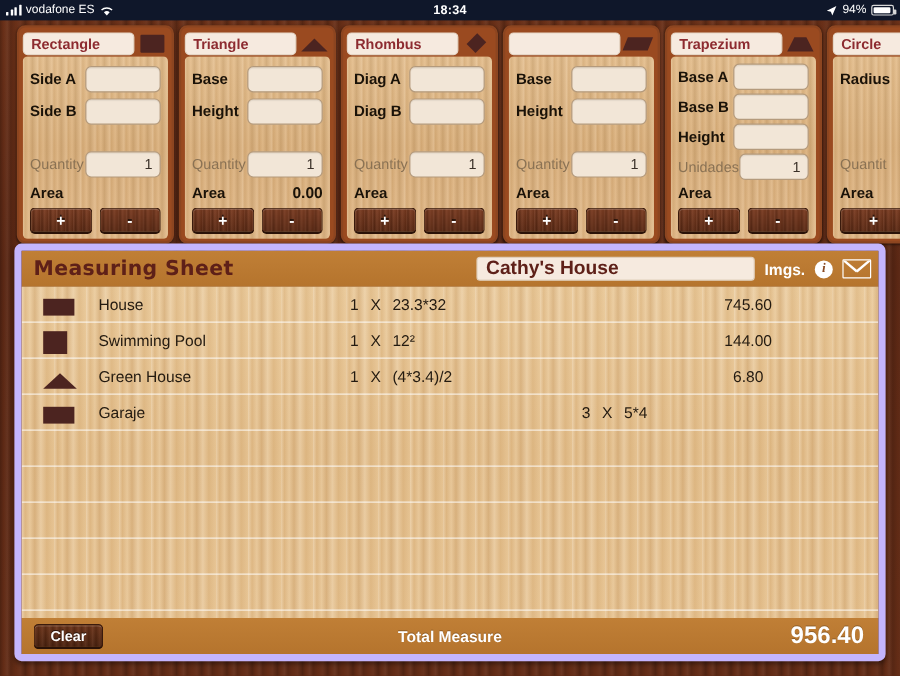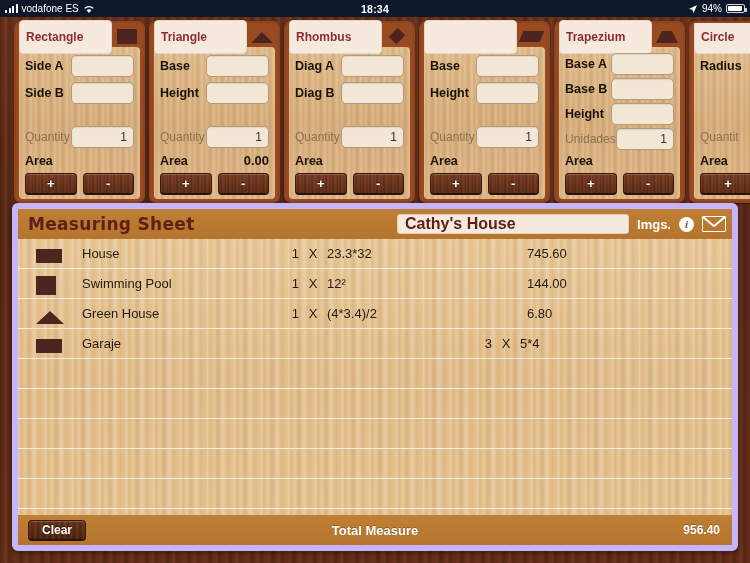--- a/index.html
+++ b/index.html
@@ -71,21 +71,21 @@
     padding: 3px;
     position: relative;
     box-shadow: 0 1px 2px rgba(0,0,0,.45);
   }
   .panel.partial { flex: 0 0 78px; width: 78px; overflow: hidden; }
   .panel-head {
     height: 21px; display: flex; align-items: center; gap: 4px;
     padding: 0 2px 0 0;
   }
   .title-field {
-    flex: 1; height: 34px;
+    flex: 1; height: 19px;
     background: #f6eadf; border-radius: 4px;
     border: 1px solid #e5d6c6;
     display: flex; align-items: center;
     padding-left: 6px;
     font-size: 12px; font-weight: bold; color: #8d2b30;
     overflow: hidden; white-space: nowrap;
   }
   .shape-ico { width: 22px; height: 17px; flex: 0 0 22px; position: relative; }
   .shape-ico.square::before {
     content:""; position:absolute; left:1px; top:1px; width:20px; height:15px;
@@ -234,21 +234,21 @@
   }
   .ri-triangle::before {
     content:""; position:absolute; left:0; top:7px;
     border-left: 14px solid transparent; border-right: 14px solid transparent;
     border-bottom: 13px solid #4c2420;
   }
   .row-name { flex: 1; font-size: 13px; color: #231a10; }
   .row-qty { flex: 0 0 24px; text-align: right; font-size: 13px; color: #231a10; }
   .row-x { flex: 0 0 28px; text-align: center; font-size: 13px; color: #231a10; }
   .row-formula { flex: 0 0 200px; font-size: 13px; color: #231a10; }
-  .row-value { flex: 1; text-align: left; font-size: 13px; color: #231a10; }
+  .row-value { flex: 1; text-align: center; font-size: 13px; color: #231a10; }
   .row.empty { }
 
   .sheet-foot {
     height: 30px; flex: 0 0 30px;
     background: linear-gradient(180deg,#c07f36 0%, #b5742d 100%);
     display: flex; align-items: center;
     padding: 0 12px 0 10px;
     position: relative;
   }
   .clear-btn {
@@ -264,21 +264,21 @@
     text-shadow: 0 -1px 0 rgba(0,0,0,.6);
     box-shadow: inset 0 1px 0 rgba(255,255,255,.2);
   }
   .total-label {
     position: absolute; left: 0; right: 0; text-align: center;
     font-size: 13px; font-weight: bold; color: #fff;
     text-shadow: 0 -1px 0 rgba(0,0,0,.25);
     pointer-events: none;
   }
   .total-value {
-    margin-left: auto; font-size: 12px; font-weight: bold; color: #fff;
+    margin-left: auto; font-size: 20px; font-weight: bold; color: #fff;
     position: relative; z-index: 2;
     text-shadow: 0 -1px 0 rgba(0,0,0,.25);
   }
 </style>
 </head>
 <body>
 
 <div class="statusbar">
   <div class="sb-left">
     <span class="bars">

